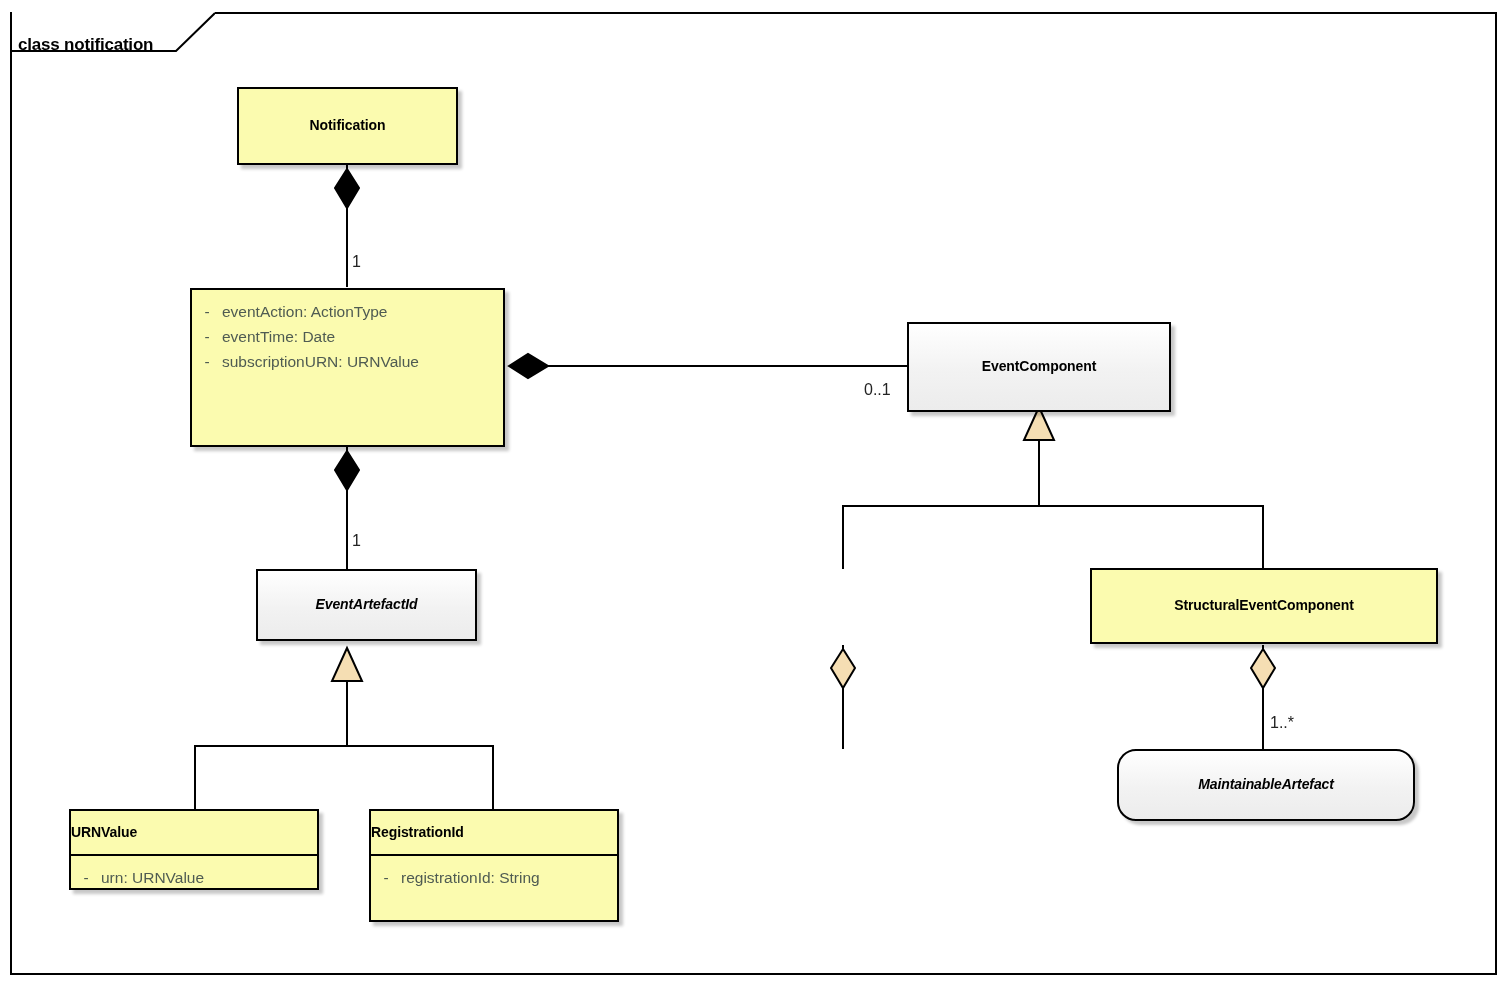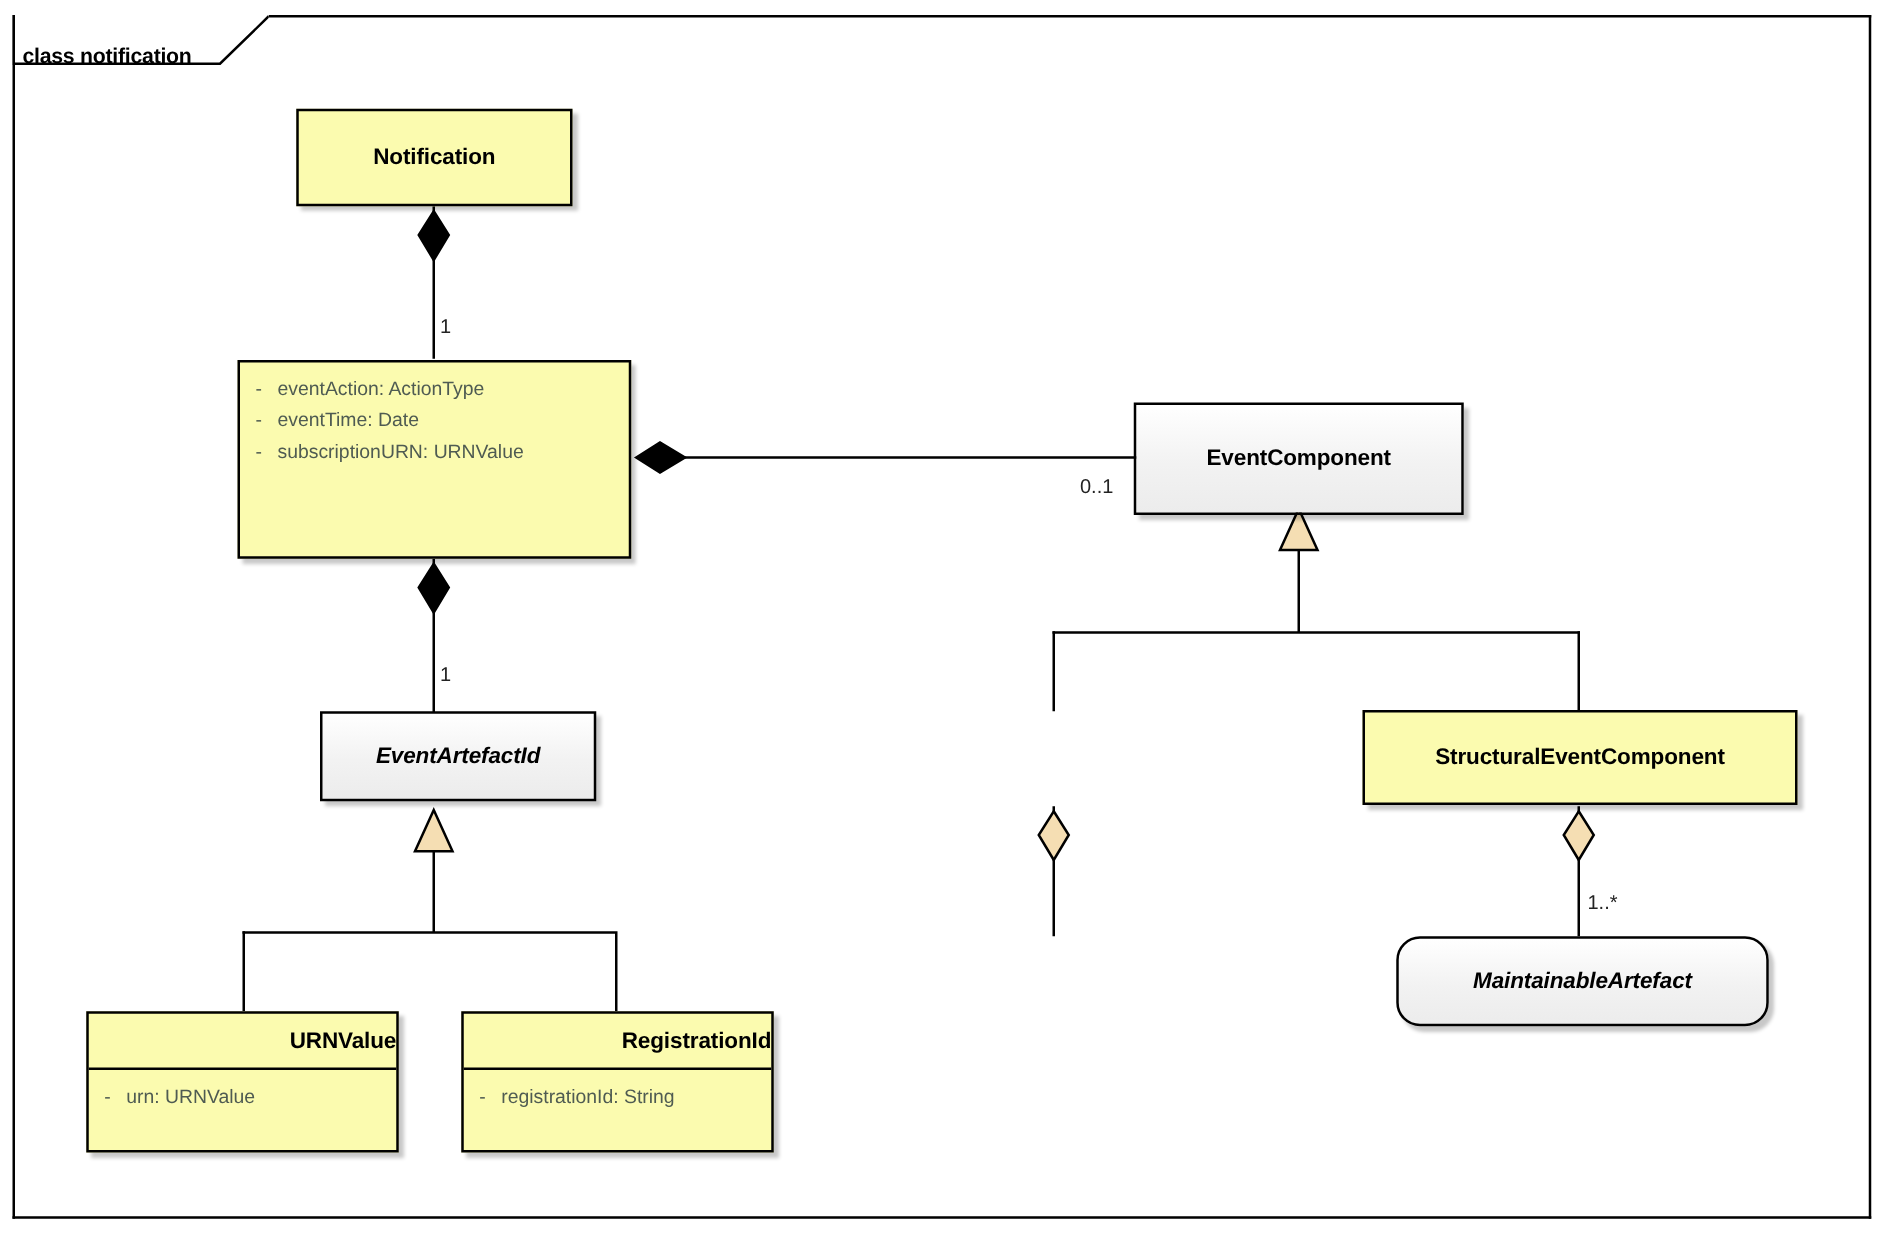--- a/index.html
+++ b/index.html
@@ -67,22 +67,22 @@
     box-shadow: 4px 4px 3px rgba(0,0,0,0.22);
     z-index: 5;
   }
   .cls.yellow {
     background: #FBFBAF;
   }
   .cls.grey {
     background: linear-gradient(to bottom, #ffffff 0%, #f2f2f2 55%, #ececec 100%);
   }
   .cls-name {
-    text-align: right;
-    font-size: 18px;
+    text-align: left;
+    font-size: 14px;
     font-weight: bold;
     color: #000000;
     letter-spacing: -0.1px;
     white-space: nowrap;
   }
   .cls-name.abstract {
     font-style: italic;
   }
   
   .cls.compart .cls-name {
@@ -250,21 +250,21 @@
 
   <div class="cls yellow plain" style="left:1090px; top:568px; width:348px; height:76px;">
     <div class="cls-name">StructuralEventComponent</div>
   </div>
 
 
   <div class="cls grey plain" style="left:1117px; top:749px; width:298px; height:72px;border-radius:19px;">
     <div class="cls-name abstract">MaintainableArtefact</div>
   </div>
 
-  <div class="cls yellow compart" style="left:69px; top:809px; width:250px; height:113px;">
+  <div class="cls yellow compart" style="left:69px; top:809px; width:250px; height:81px;">
     <div class="cls-name">URNValue</div>
     <ul class="attrs">
       <li class="attr">
         <span class="vis">-</span>
         <span class="sig">urn: URNValue</span>
       </li>
     </ul>
   </div>
 
   <div class="cls yellow compart" style="left:369px; top:809px; width:250px; height:113px;">

